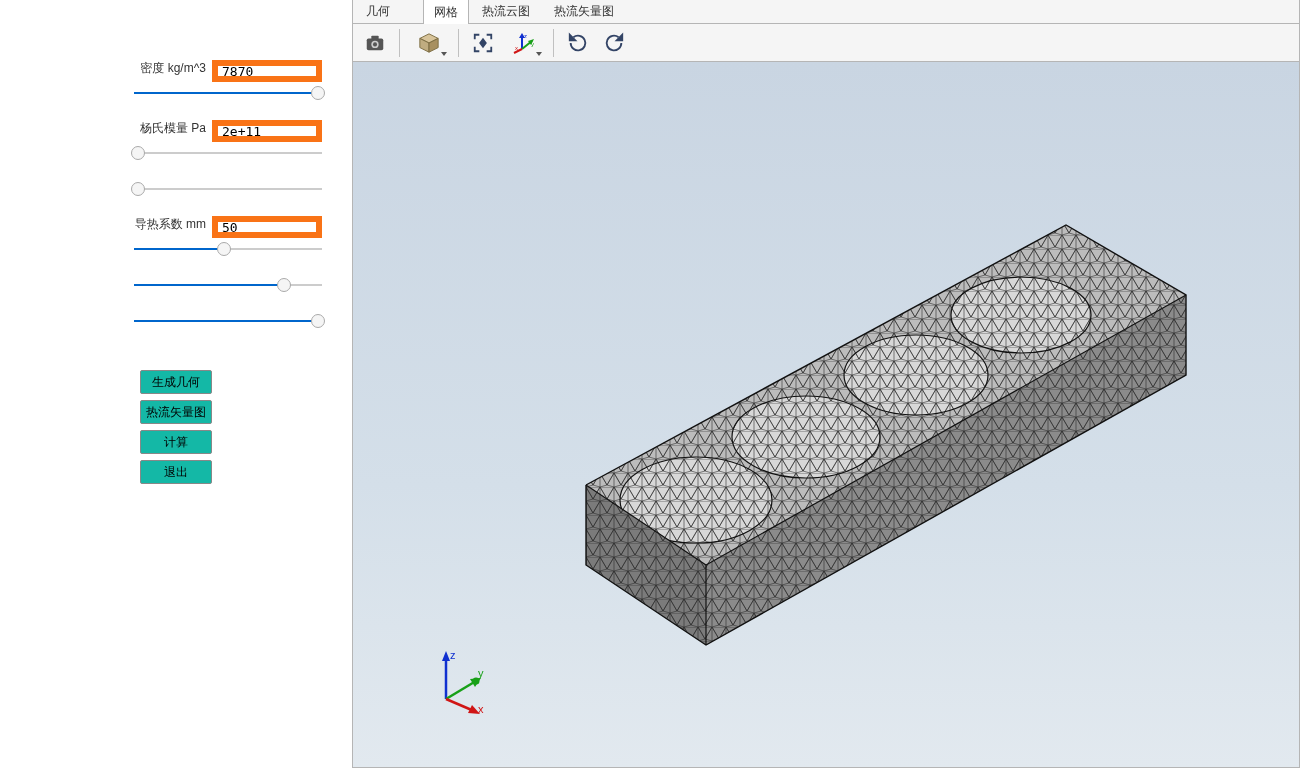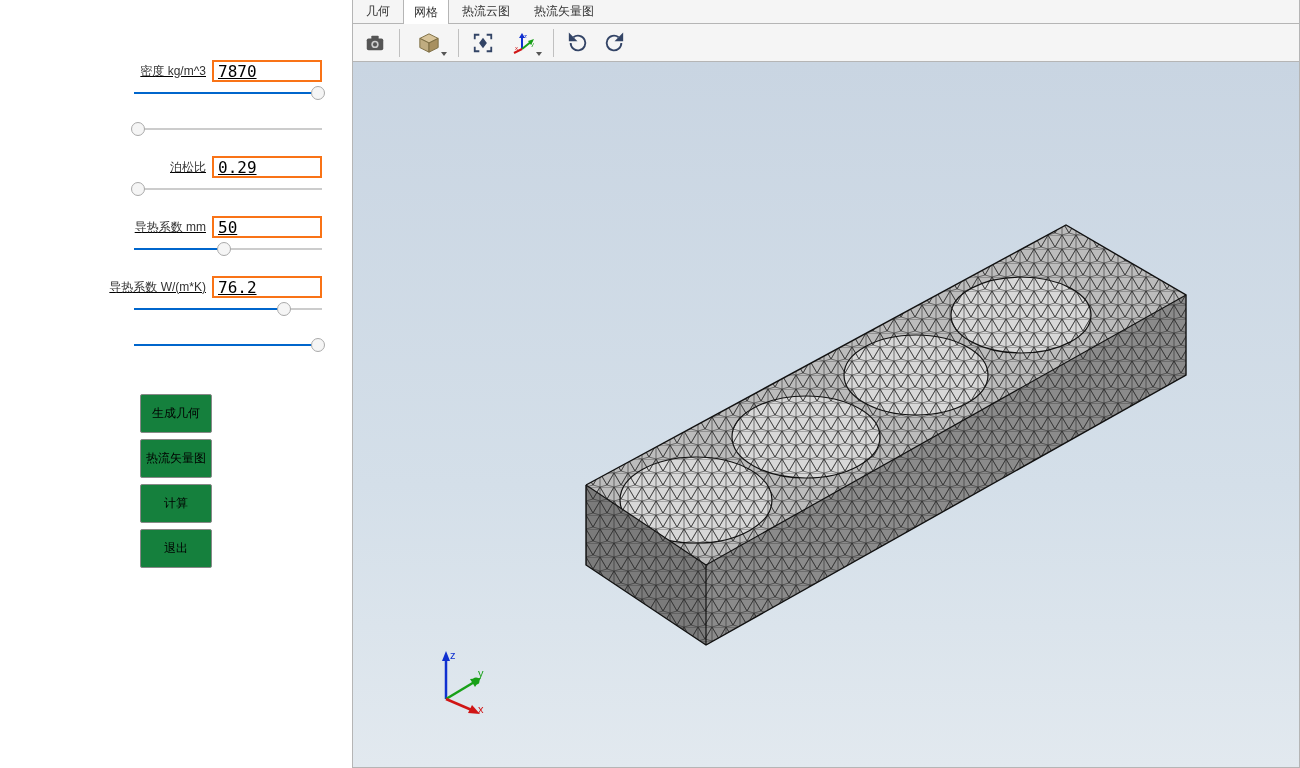--- a/index.html
+++ b/index.html
@@ -1,32 +1,32 @@
 <!DOCTYPE html>
 <html><head>
 <meta charset="utf-8">
 <style>
 * { margin:0; padding:0; box-sizing:border-box; }
 body { font-family:"Microsoft YaHei","SimSun",Arial,sans-serif; font-size:12px; background:#fff; width:1300px; height:768px; overflow:hidden; display:flex; }
 .sidebar { width:352px; height:768px; background:#fff; padding:40px 30px 0 30px; }
-.param-row { display:flex; align-items:center; justify-content:flex-end; margin-top:18px;text-decoration:underline; }
+.param-row { display:flex; align-items:flex-start; justify-content:flex-end; margin-top:18px; }
 .param-row:first-child { margin-top:20px; }
 .param-label { font-size:12px; color:#333; margin-right:6px; white-space:nowrap; }
-.param-input { width:110px; height:22px; border:2px solid #f97316; padding:0 4px; font-size:16px; font-family:monospace; }
+.param-input { width:110px; height:22px; border:6px solid #f97316; padding:0 4px; font-size:13px; font-family:monospace; }
 .slider-wrap { display:flex; justify-content:flex-end; margin-top:2px; margin-bottom:18px; }
 .slider { width:188px; height:18px; position:relative; }
 .slider-track { position:absolute; top:8px; left:0; right:0; height:2px; background:#ccc; }
 .slider-fill  { position:absolute; top:8px; left:0; height:2px; background:#0066cc; }
 .slider-thumb { position:absolute; top:2px; width:14px; height:14px; border-radius:50%; background:#f5f5f5; border:1px solid #aaa; margin-left:-7px; }
 .btn-col { margin-top:40px; display:flex; flex-direction:column; align-items:center; gap:6px; }
-.btn { width:72px; height:39px; border:1px solid #888; background:#15803d; font-size:12px; cursor:pointer; border-radius:2px; }
+.btn { width:72px; height:24px; border:1px solid #888; background:#14b8a6; font-size:12px; cursor:pointer; border-radius:2px; }
 .viewer-pane { flex:1; height:768px; border-left:1px solid #b5b5b5; border-right:1px solid #b5b5b5; border-bottom:1px solid #b5b5b5; position:relative; }
 .tabs { height:24px; background:#f5f5f5; border-bottom:1px solid #b5b5b5; display:flex; align-items:flex-end; padding-left:2px; }
 .tab { padding:4px 10px 3px; font-size:12px; color:#333; cursor:pointer; border:1px solid transparent; border-bottom:none; margin-right:2px; }
-.tab.active { background:#fff; border-color:#b5b5b5; position:relative; top:1px; }
+.tab.active { background:#fff; border-color:#b5b5b5; position:relative; top:1px;margin-left:20px; }
 .toolbar { height:38px; background:#f5f5f5; border-bottom:1px solid #b5b5b5; display:flex; align-items:center; padding:0 6px; gap:4px; }
 .tool-btn { width:32px; height:32px; border:1px solid transparent; background:transparent; border-radius:3px; cursor:pointer; display:flex; align-items:center; justify-content:center; position:relative; }
 .tool-sep { width:1px; height:28px; background:#c0c0c0; margin:0 4px; }
 .dd-arrow { position:absolute; right:2px; bottom:2px; width:0; height:0; border-left:3px solid transparent; border-right:3px solid transparent; border-top:4px solid #555; }
 .viewport { position:absolute; top:62px; left:0; right:0; bottom:0; background:linear-gradient(180deg,#c9d5e2 0%,#d4dfe9 60%,#e2e9ef 100%); overflow:hidden; }
 .triad { position:absolute; left:75px; bottom:50px; width:70px; height:70px; }
 .mesh-placeholder { position:absolute; left:50%; top:50%; transform:translate(-50%,-50%); }
 </style>
 </head>
 <body>
@@ -38,56 +38,52 @@
     <input class="param-input" value="7870" style="">
   </div>
   <div class="slider-wrap">
       <div class="slider">
     <div class="slider-track"></div>
         <div class="slider-fill" style="width:98%"></div>
         <div class="slider-thumb" style="left:98%"></div>
   </div>
     </div>
 
+  <div class="param-row">
+    <span class="param-label">杨氏模量 Pa</span>
+    <input class="param-input" value="2e+11" style="">
+  </div>
   <div class="slider-wrap">
       <div class="slider">
     <div class="slider-track"></div>
         <div class="slider-fill" style="width:2%"></div>
         <div class="slider-thumb" style="left:2%"></div>
   </div>
     </div>
 
-  <div class="param-row">
-    <span class="param-label">泊松比</span>
-    <input class="param-input" value="0.29" style="">
-  </div>
   <div class="slider-wrap">
       <div class="slider">
     <div class="slider-track"></div>
         <div class="slider-fill" style="width:2%"></div>
         <div class="slider-thumb" style="left:2%"></div>
   </div>
     </div>
 
   <div class="param-row">
     <span class="param-label">导热系数 mm</span>
     <input class="param-input" value="50" style="">
   </div>
   <div class="slider-wrap">
       <div class="slider">
     <div class="slider-track"></div>
         <div class="slider-fill" style="width:48%"></div>
         <div class="slider-thumb" style="left:48%"></div>
   </div>
     </div>
 
-  <div class="param-row">
-    <span class="param-label">导热系数 W/(m*K)</span>
-    <input class="param-input" value="76.2" style="">
-  </div>
   <div class="slider-wrap">
       <div class="slider">
     <div class="slider-track"></div>
         <div class="slider-fill" style="width:80%"></div>
         <div class="slider-thumb" style="left:80%"></div>
   </div>
     </div>
 
   <div class="slider-wrap">
       <div class="slider">

